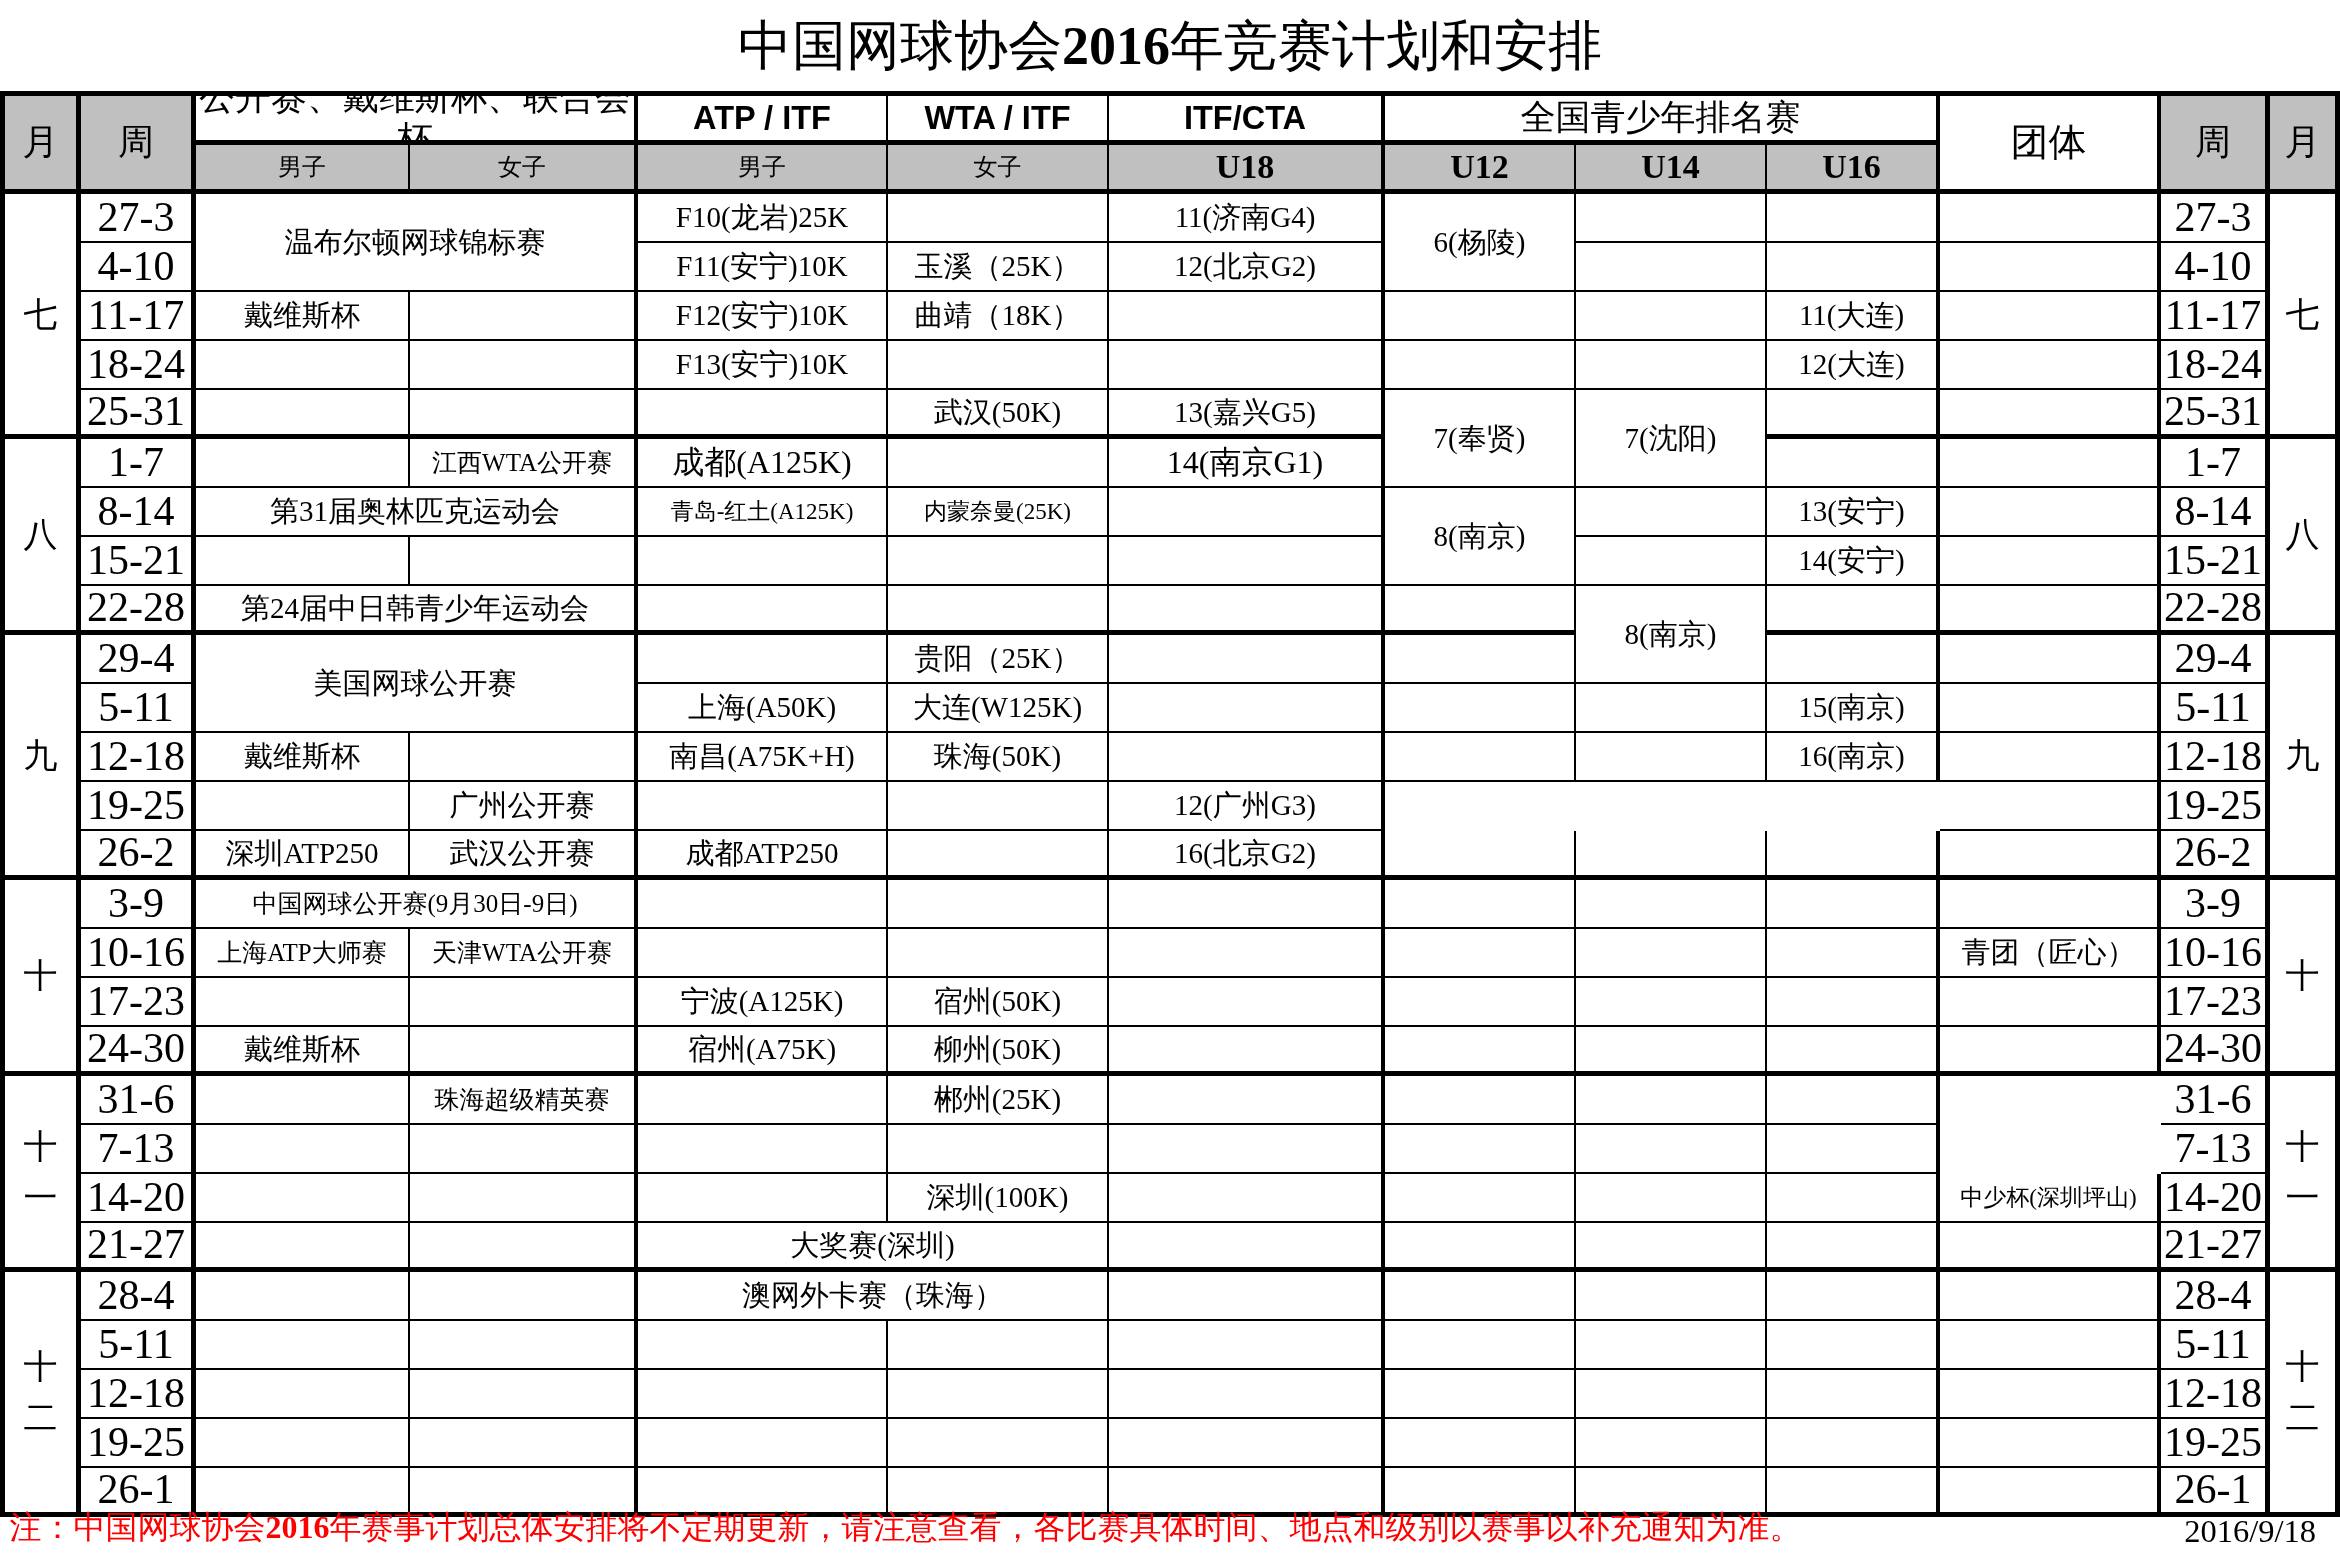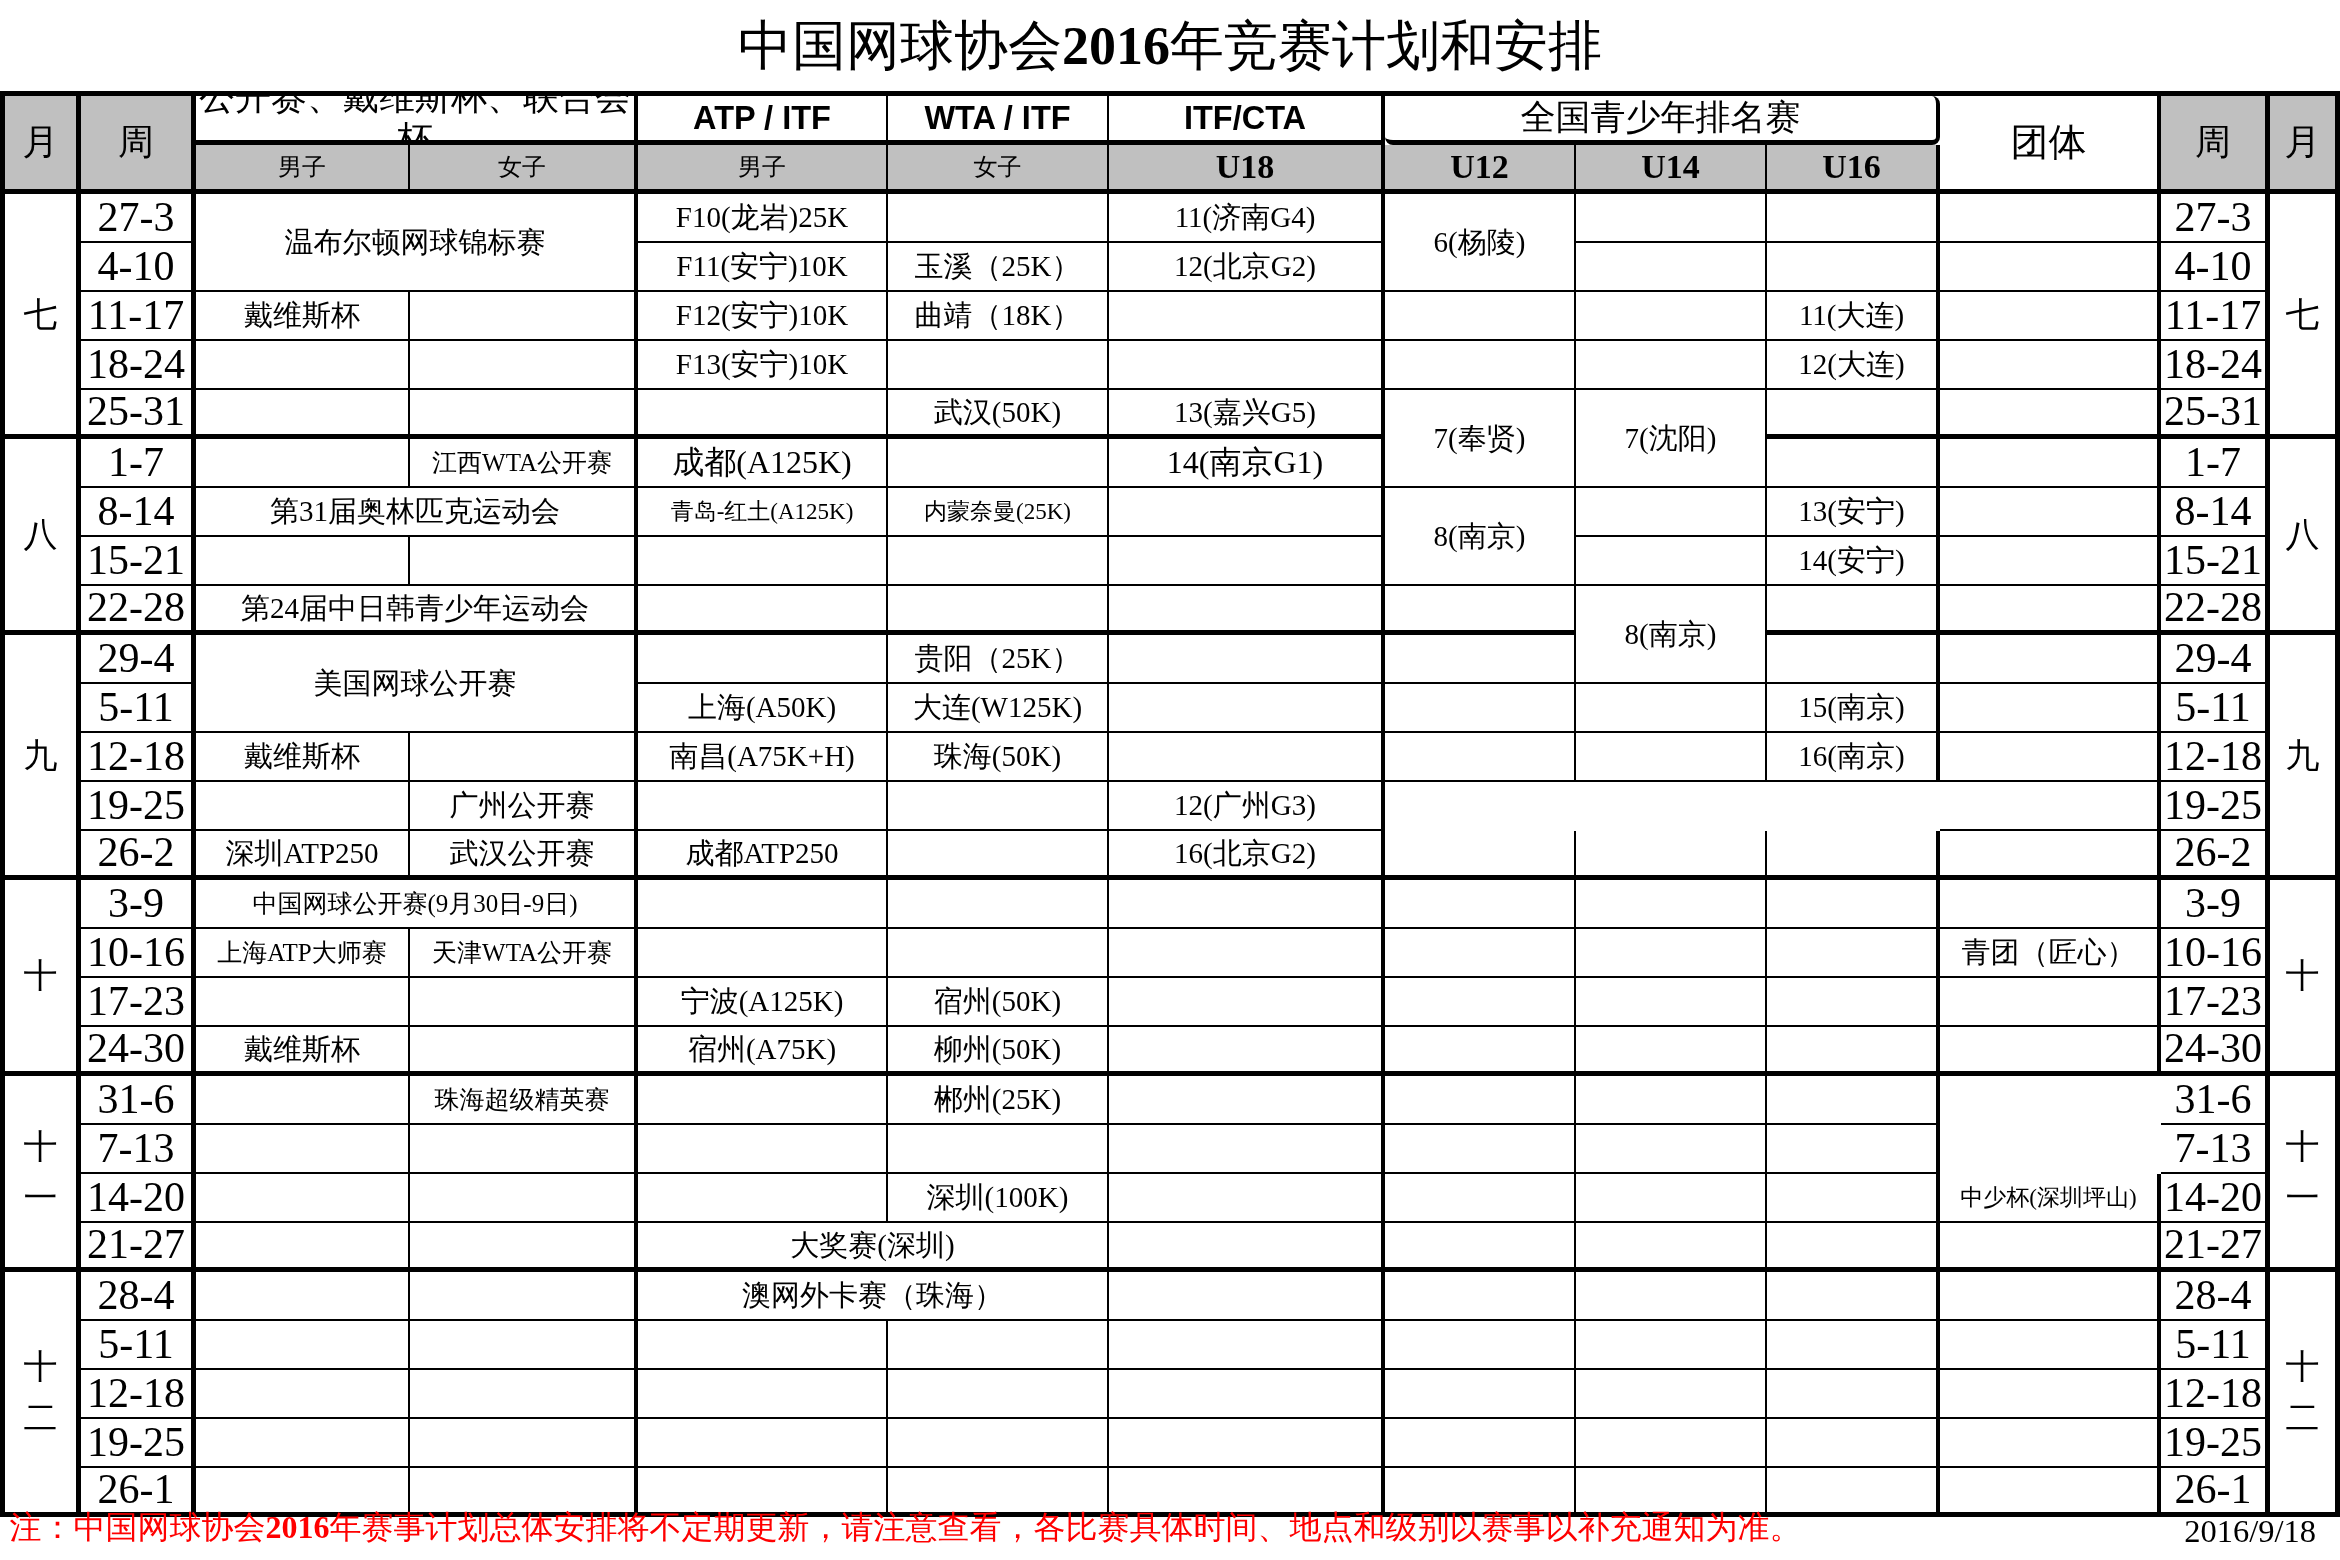--- a/index.html
+++ b/index.html
@@ -20,21 +20,21 @@
   .r5{border-right:4.8px solid #000;}
   .r6{border-right:5.7px solid #000;}
   .b3{border-bottom:2.9px solid #000;}
   .b6{border-bottom:5.7px solid #000;}
   .wk{font-size:42px;}
   .hm{font-size:36px;}
   .hg{font-size:36px;}
   .hs{font-size:24px;}
   .hb{font-family:"Liberation Sans","DejaVu Sans",sans-serif;font-weight:bold;font-size:32.5px;}
   .hu{font-weight:bold;font-size:34px;}
-  .hj{font-size:35px;border-radius:8px;}
+  .hj{font-size:35px;}
   .ht{font-size:38px;}
   .sm{font-size:25px;}
   .xs{font-size:23px;}
   .lg{font-size:32px;}
   .ml{font-size:34px;}
   .ml span{display:inline-block;width:1em;word-break:break-all;line-height:1.5;}
   .note{position:absolute;left:9.6px;top:1510px;font-size:32px;line-height:34px;color:#ff0000;white-space:nowrap;}
   .note .yr{font-weight:bold;}
   .date{position:absolute;right:24px;top:1514px;font-size:32.5px;line-height:34px;color:#000;}
 </style>

